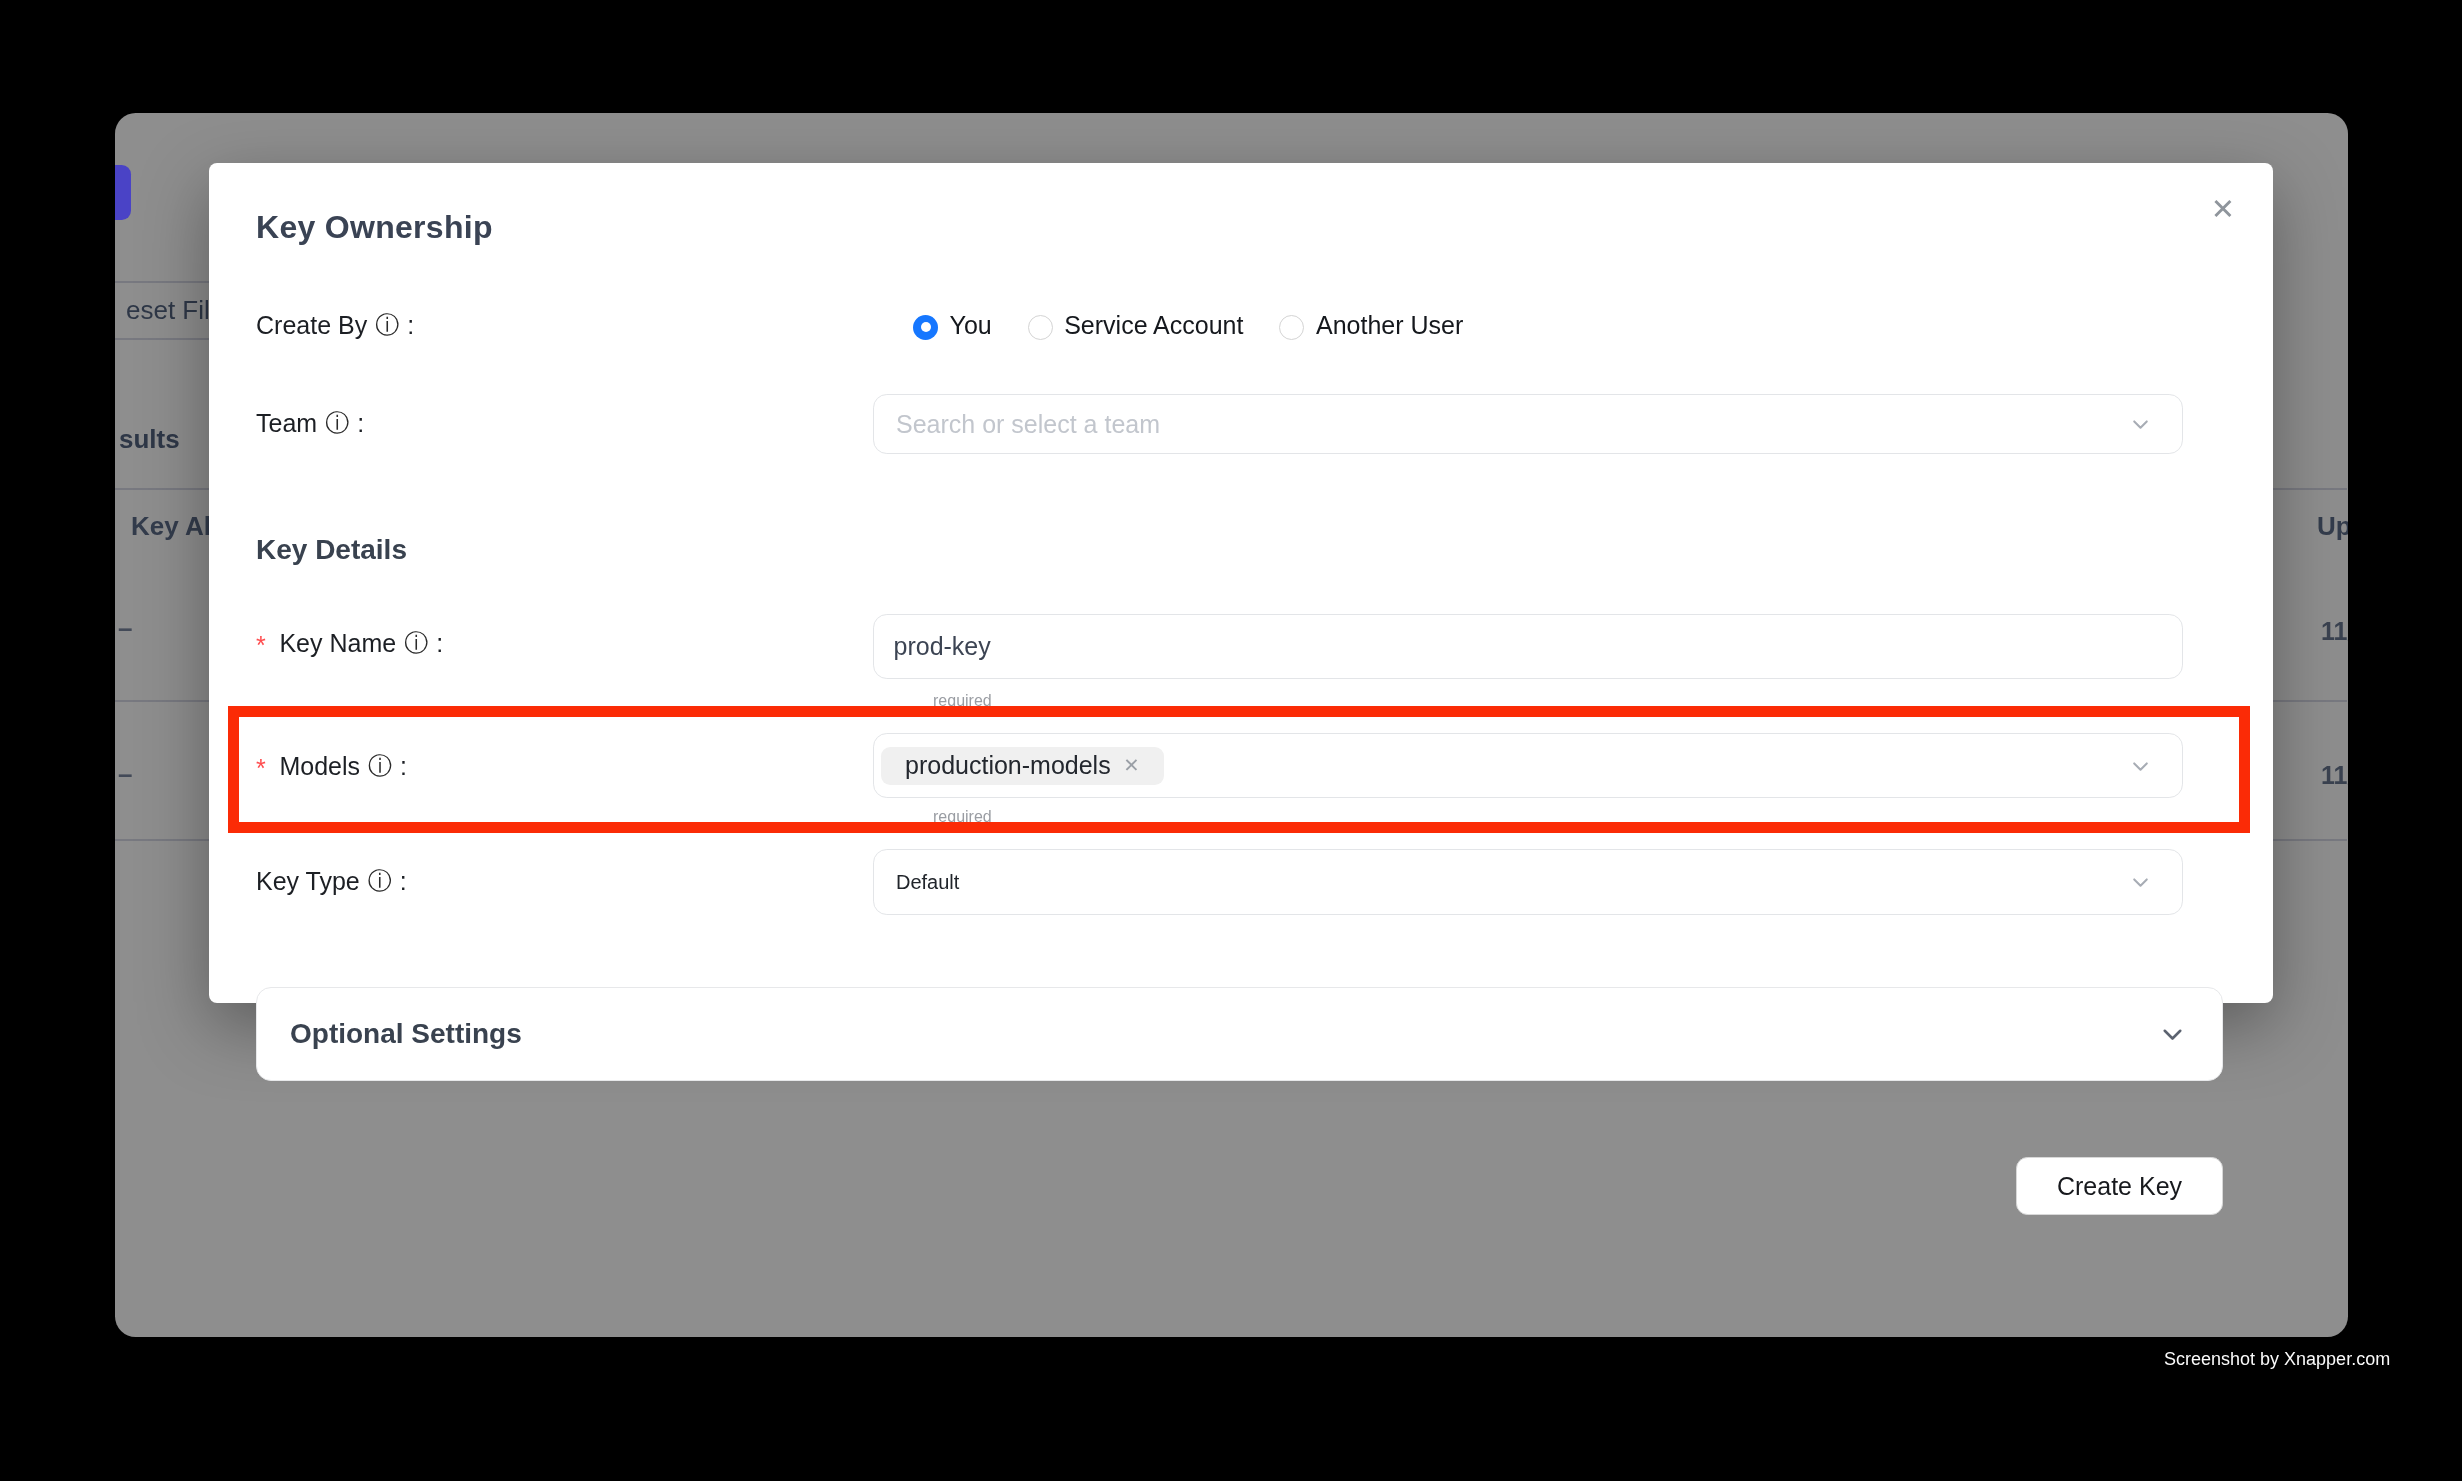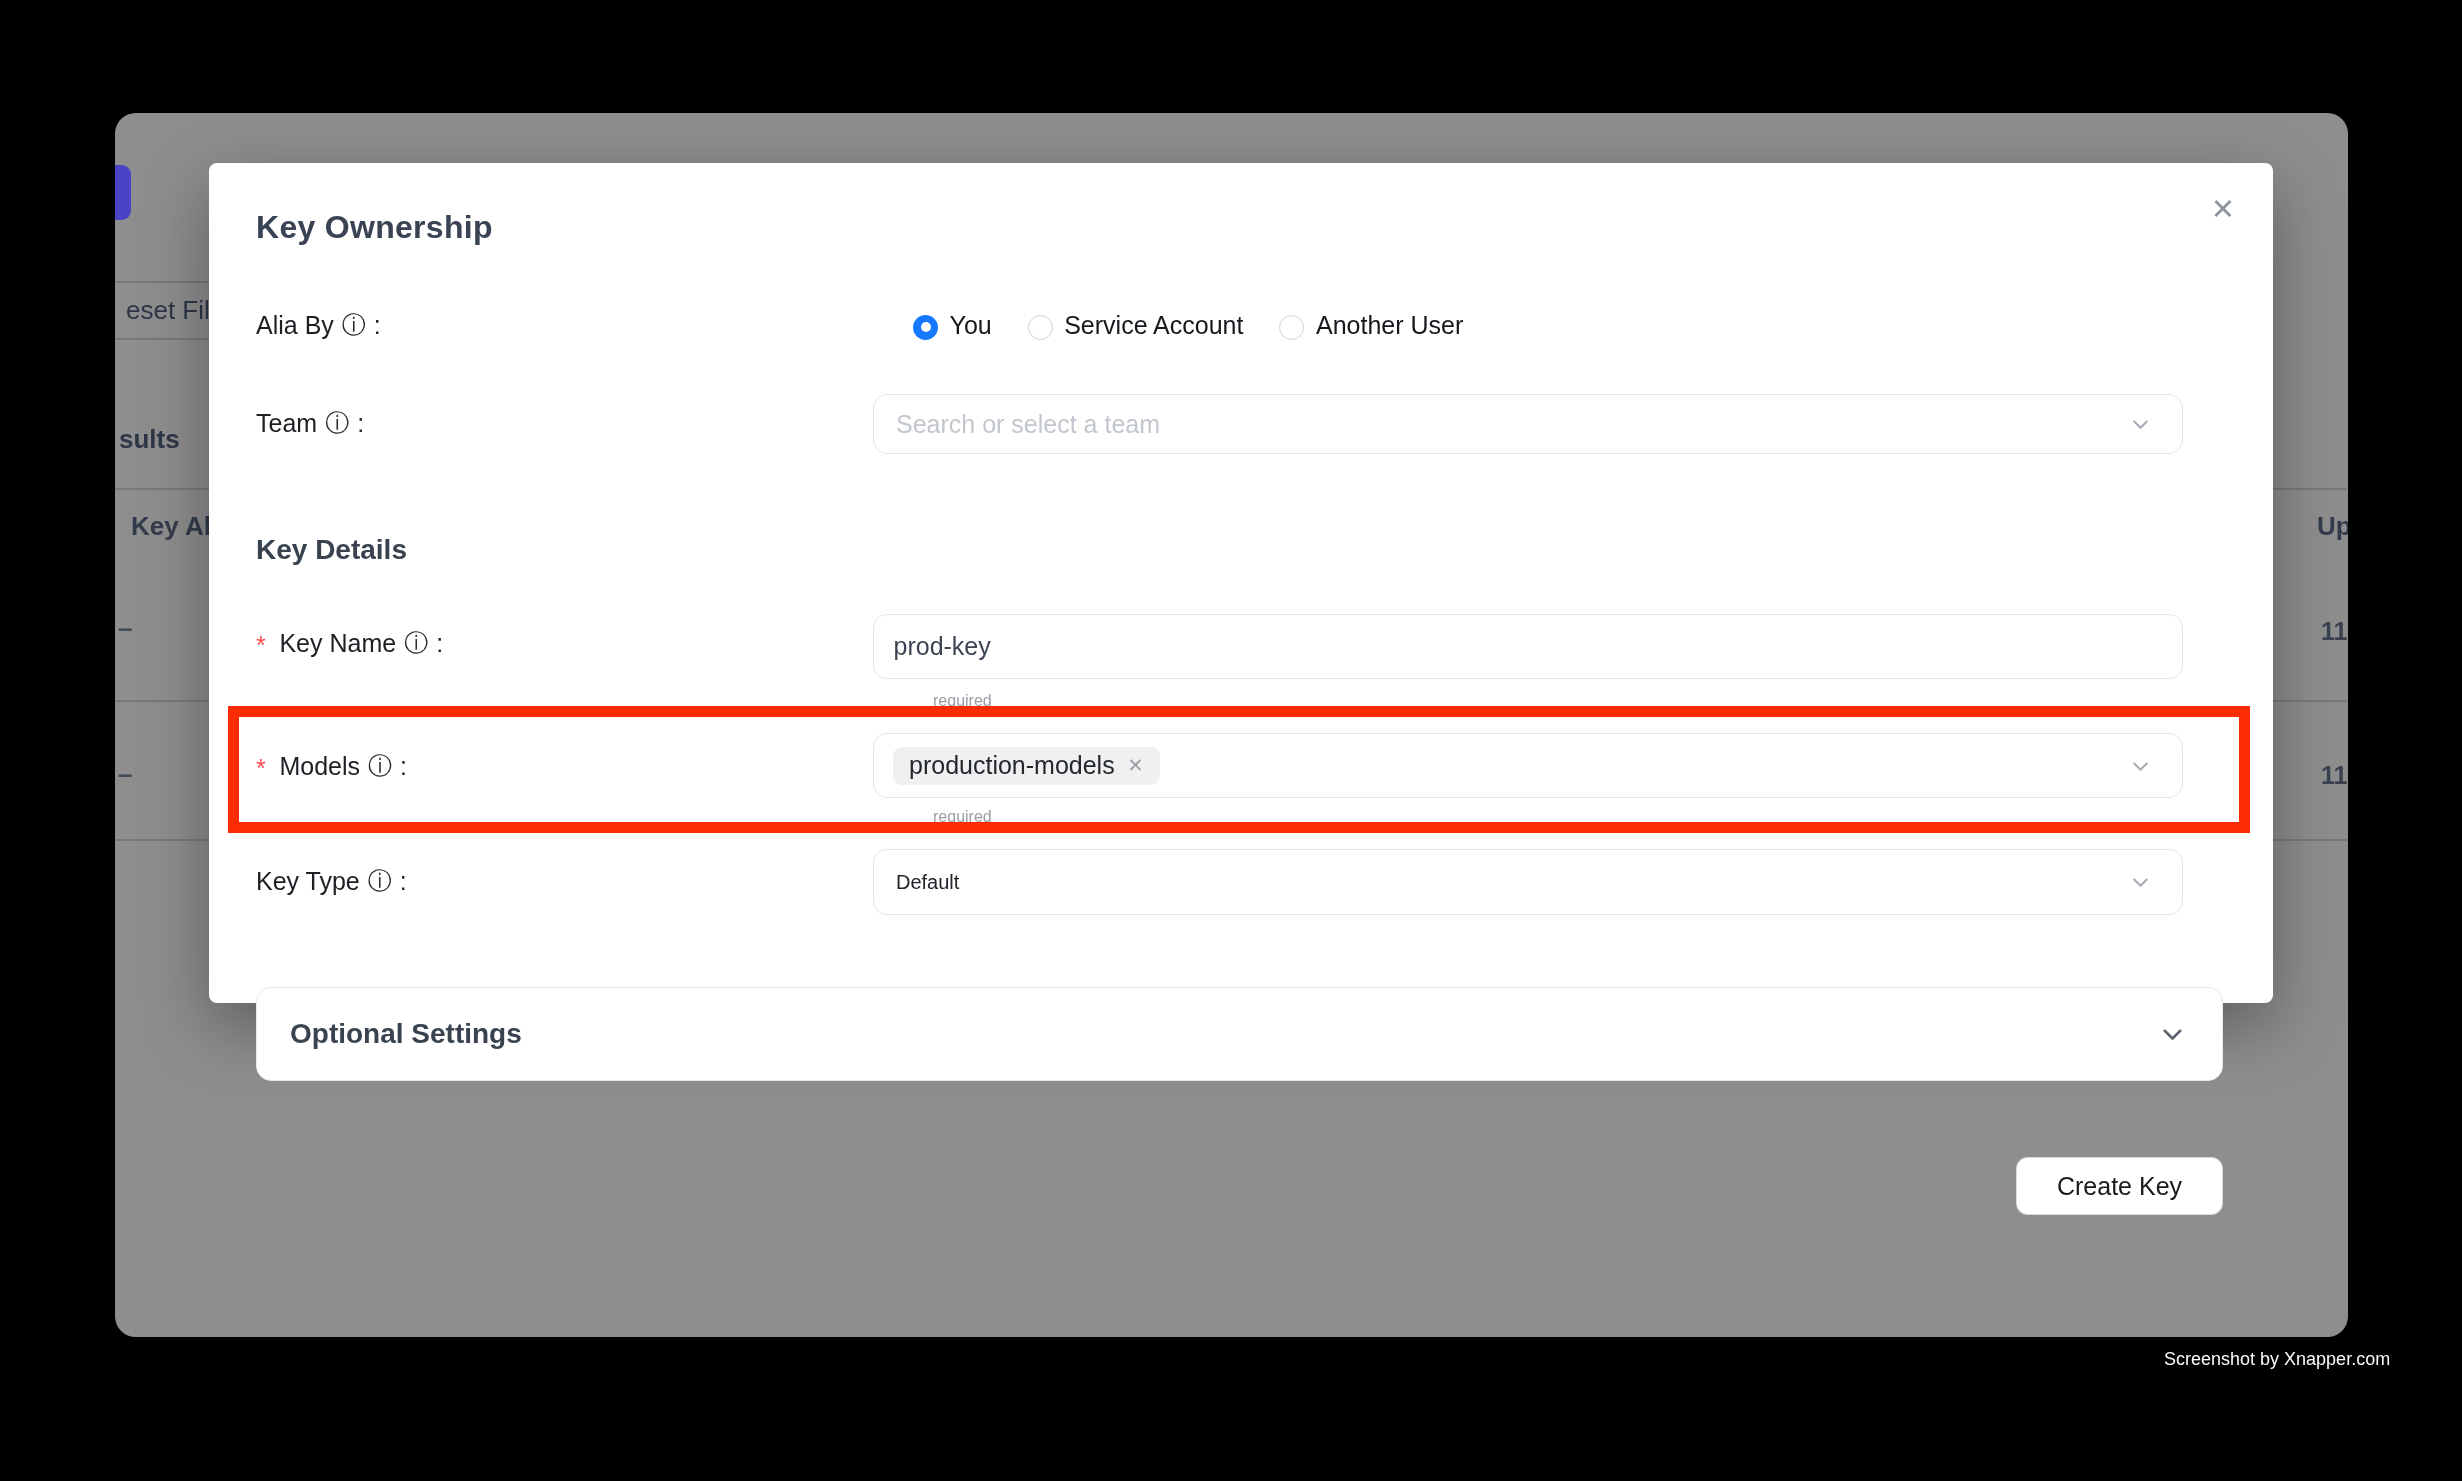--- a/index.html
+++ b/index.html
@@ -41,21 +41,21 @@
   
   .field{box-sizing:border-box;background:#fff;border:1.1px solid #e3e5e8;border-radius:13.8px;
          width:1310px;left:664px;display:flex;align-items:center;}
   .placeholder-text{color:#c2c6cd;font-size:25px;padding-left:22px;}
   .value-text{color:#21252b;font-size:20px;padding-left:22px;}
   .input-text{color:#3c4453;font-size:25px;padding-left:19.5px;}
   .chevron{position:absolute;right:29px;top:50%;transform:translateY(-50%);}
   .hint{font-size:16px;color:#9a9da3;}
   
   .tag{display:flex;align-items:center;gap:12.6px;background:#f0f0f0;border-radius:9.2px;
-       height:38px;padding:0 16px;margin-left:19px;}
+       height:38px;padding:0 24px;margin-left:7px;}
   .tag-text{font-size:25px;color:#23272e;}
   .tag-close{font-size:19.5px;color:#9a9fa6;font-family:"DejaVu Sans",sans-serif;cursor:pointer;}
   
   #optional-card{left:47px;top:824px;width:1967px;height:94px;box-sizing:border-box;
       border:1.1px solid #e7e8ea;border-radius:15px;background:#fff;display:flex;align-items:center;cursor:pointer;}
   #optional-card .section-heading{margin-left:33px;}
   
   #create-btn{right:50px;top:994px;width:207px;height:58px;box-sizing:border-box;background:#fff;
       border:1.1px solid #d8d8d8;border-radius:11.5px;display:flex;align-items:center;justify-content:center;
       font-size:25px;color:#17191d;cursor:pointer;}
@@ -90,21 +90,21 @@
     <div class="bg-divider right" style="top:587px"></div>
     <div class="bg-text bg-num" style="left:2206px;top:648px">11/</div>
     <div class="bg-divider right" style="top:726px"></div>
 
     <div id="modal">
 
       <div class="abs" id="modal-title">Key Ownership</div>
       <div class="abs" id="close-btn">✕</div>
 
       <div class="abs form-label" style="left:47px;top:145px">
-        <span>Alia By</span>
+        <span>Create By</span>
         <span class="info-icon">ⓘ</span>
         <span class="colon">:</span>
       </div>
       <div class="abs" id="radio-group">
         <div class="radio-option">
           <span class="radio sel"></span>
           <span class="radio-label">You</span>
         </div>
         <div class="radio-option">
           <span class="radio unsel"></span>

